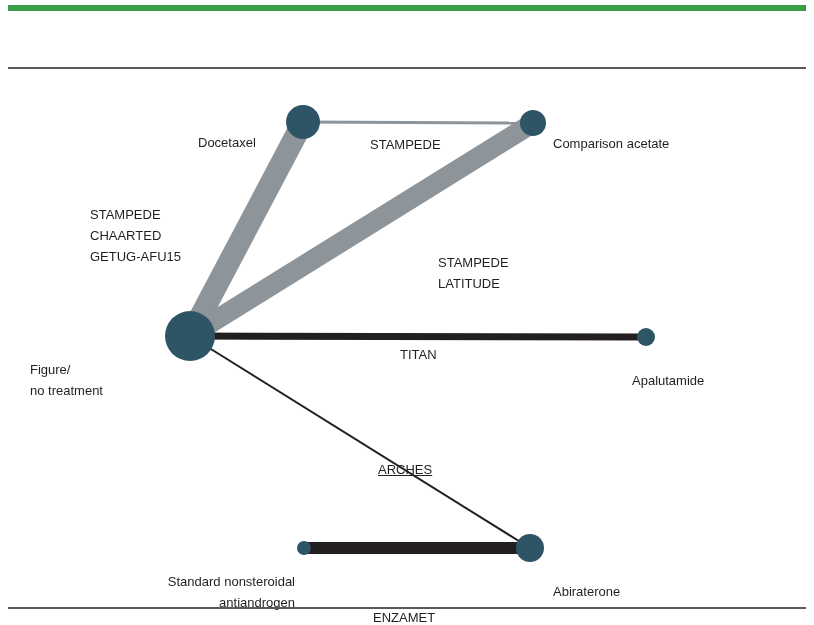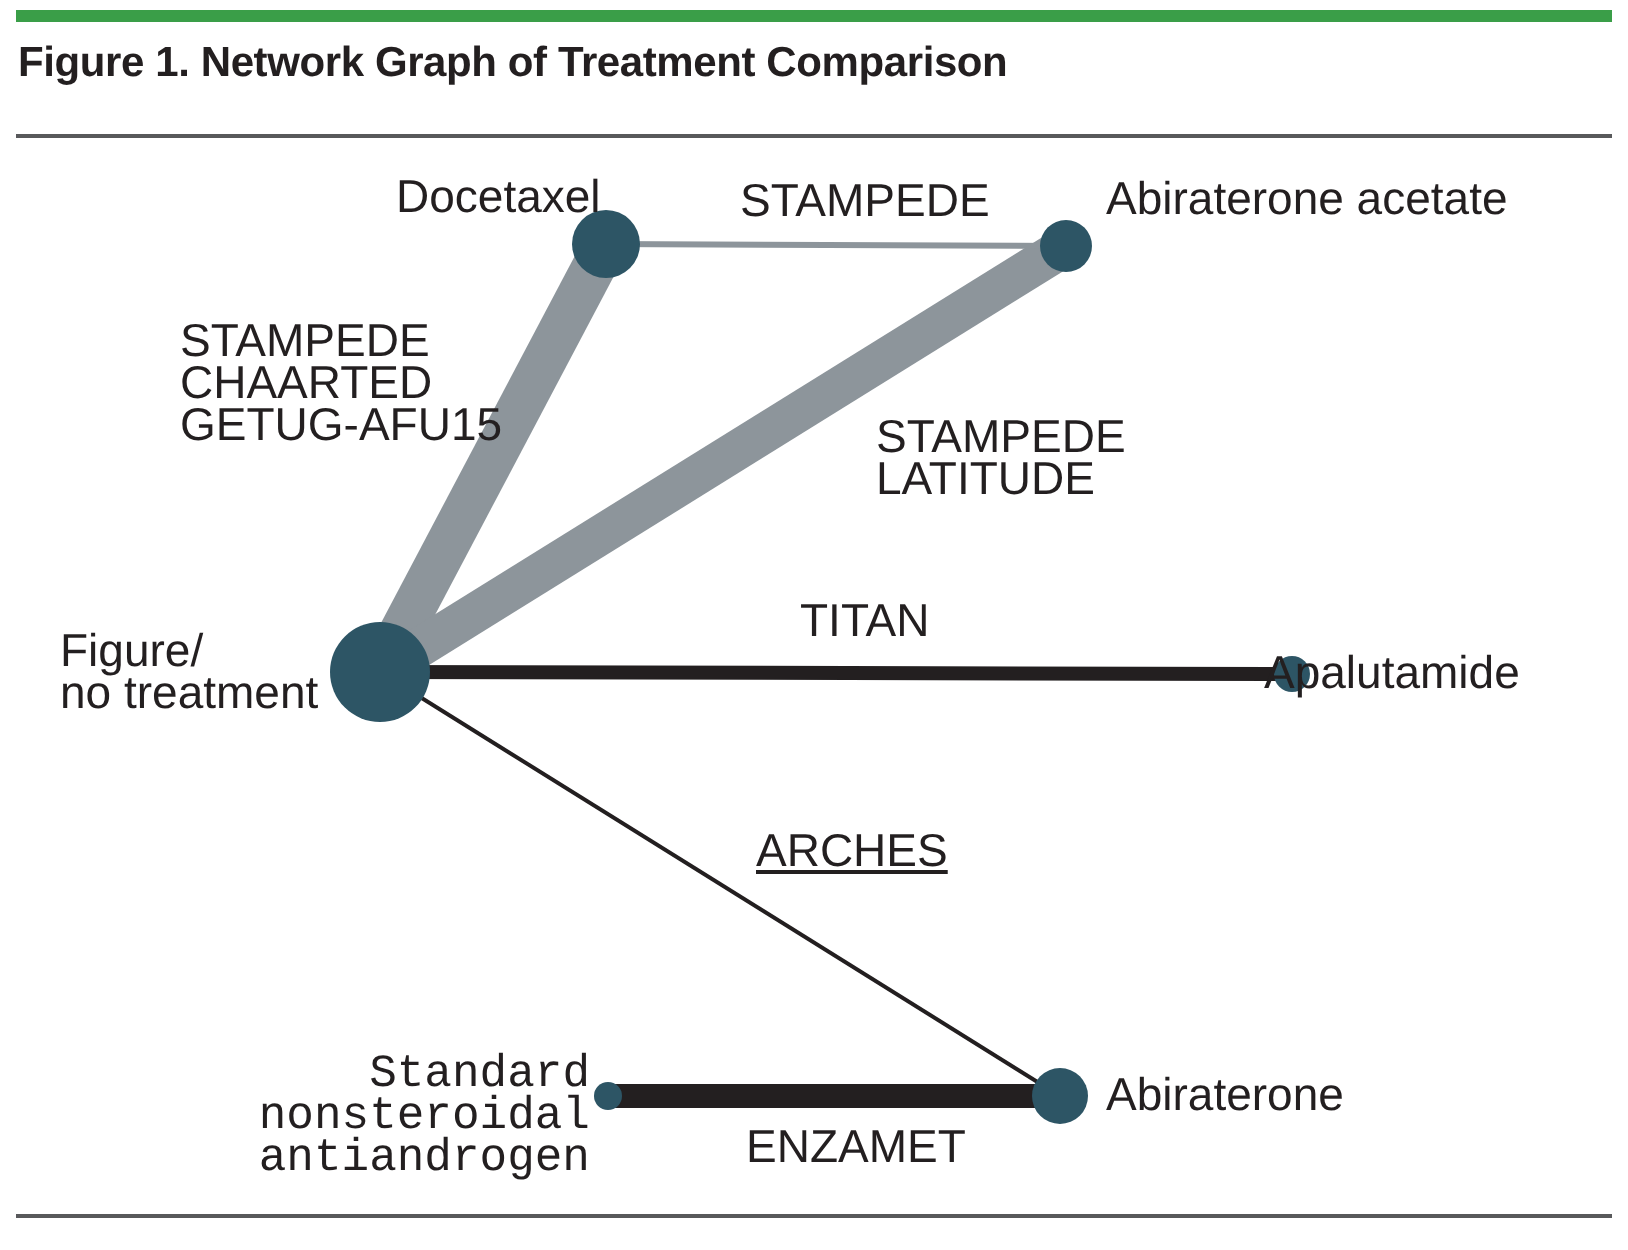--- a/index.html
+++ b/index.html
@@ -59,38 +59,38 @@
   #graph-canvas {
     position: absolute;
     left: 0;
     top: 69px;
     width: 814px;
     height: 536px;
   }
   .graph-label {
     position: absolute;
     font-family: "Liberation Sans", sans-serif;
-    font-size: 23px;
+    font-size: 13px;
     color: #231f20;
     white-space: nowrap;
     line-height: 21px;
+    margin-top: 44px;
   }
   .graph-label.multi {
     white-space: pre-line;
   }
   .lbl-right { text-align: right; }
 </style>
 </head>
 <body>
 
 <div id="figure-root">
 
   <div class="rule-green"></div>
 
-  <div class="figure-title">Figure 1. Network Graph of Treatment Comparison</div>
 
   <div class="rule-dark-top"></div>
 
   <svg id="graph-canvas" viewBox="0 69 814 536">
     <g id="edge-layer">
         <line x1="190" y1="336" x2="303" y2="122" stroke="#8d959b" stroke-width="22" stroke-linecap="butt"></line>
         <line x1="190" y1="336" x2="533" y2="123" stroke="#8d959b" stroke-width="20" stroke-linecap="butt"></line>
         <line x1="303" y1="122" x2="533" y2="123" stroke="#8d959b" stroke-width="3" stroke-linecap="butt"></line>
         <line x1="190" y1="336" x2="646" y2="337" stroke="#231f20" stroke-width="7" stroke-linecap="butt"></line>
         <line x1="190" y1="336" x2="530" y2="548" stroke="#231f20" stroke-width="2" stroke-linecap="butt"></line>
@@ -112,21 +112,21 @@
 GETUG-AFU15</div>
       <div class="graph-label multi" style="left: 438px; top: 208px;">STAMPEDE
 LATITUDE</div>
       <div class="graph-label multi" style="left: 370px; top: 90px;">STAMPEDE</div>
       <div class="graph-label multi" style="left: 400px; top: 300px;">TITAN</div>
       <div class="graph-label multi" style="left: 378px; top: 415px; text-decoration: underline;">ARCHES</div>
       <div class="graph-label multi" style="left: 373px; top: 563px;">ENZAMET</div>
       <div class="graph-label multi" style="left: 30px; top: 315px;">Figure/
 no treatment</div>
       <div class="graph-label multi" style="left: 198px; top: 88px;">Docetaxel</div>
-      <div class="graph-label multi" style="left: 553px; top: 89px;">Abiraterone acetate</div>
+      <div class="graph-label multi" style="left: 553px; top: 89px;">Comparison acetate</div>
       <div class="graph-label multi" style="left: 632px; top: 326px;">Apalutamide</div>
       <div class="graph-label multi" style="left: 553px; top: 537px;">Abiraterone</div>
-      <div class="graph-label multi lbl-right" style="right: 519px; left: auto; width: 200px; top: 527px; font-family: Liberation Mono, monospace;">Standard nonsteroidal
+      <div class="graph-label multi lbl-right" style="right: 519px; left: auto; width: 200px; top: 527px;">Standard nonsteroidal
 antiandrogen</div>
     </div>
 
   <div class="rule-dark-bottom"></div>
 </div>
 
 </body></html>

